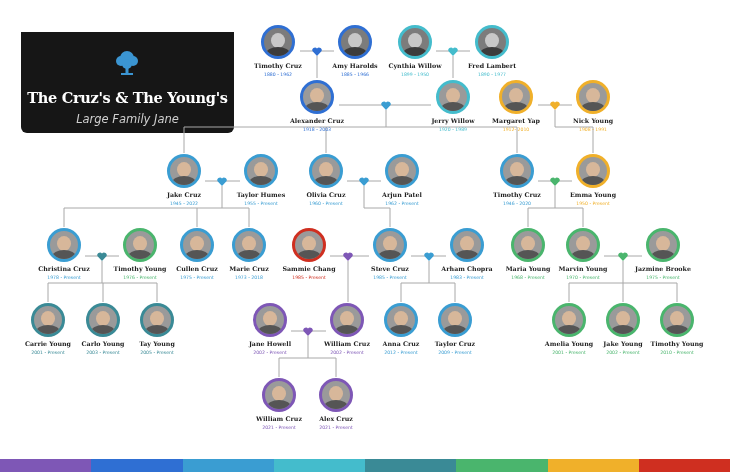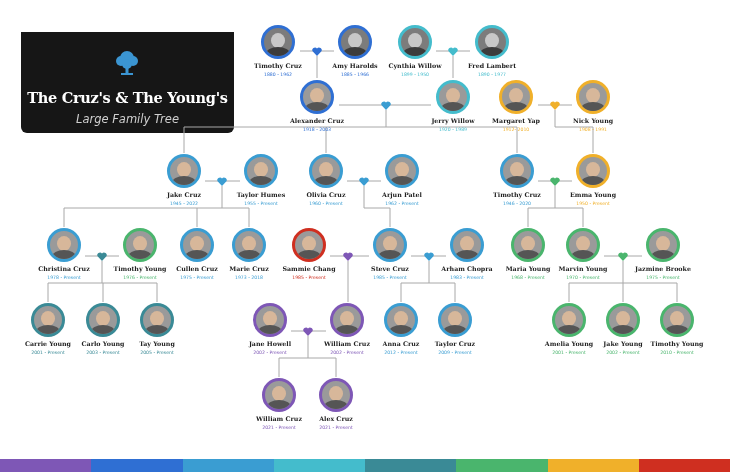--- a/index.html
+++ b/index.html
@@ -28,21 +28,21 @@
 <div class="title-card">
   <svg class="tree" width="22" height="28" viewBox="0 0 22 28">
     <circle cx="11" cy="9" r="7" fill="#3b95d2"></circle>
     <circle cx="5" cy="12" r="5" fill="#3b95d2"></circle>
     <circle cx="17" cy="12" r="5" fill="#3b95d2"></circle>
     <circle cx="11" cy="15" r="5" fill="#3b95d2"></circle>
     <rect x="9.5" y="16" width="3" height="9" fill="#3b95d2"></rect>
     <rect x="5" y="24" width="12" height="2" fill="#3b95d2"></rect>
   </svg>
   <div class="t1">The Cruz's &amp; The Young's</div>
-  <div class="t2">Large Family Tree</div>
+  <div class="t2">Large Family Jane</div>
 </div>
 
 <svg class="lines" width="730" height="472">
   <g stroke="#a8a8a8" stroke-width="1" fill="none">
 
     <line x1="300" y1="51" x2="334" y2="51"></line>
     <line x1="436" y1="51" x2="470" y2="51"></line>
     <line x1="317" y1="56" x2="317" y2="78"></line>
     <line x1="453" y1="56" x2="453" y2="78"></line>
 

